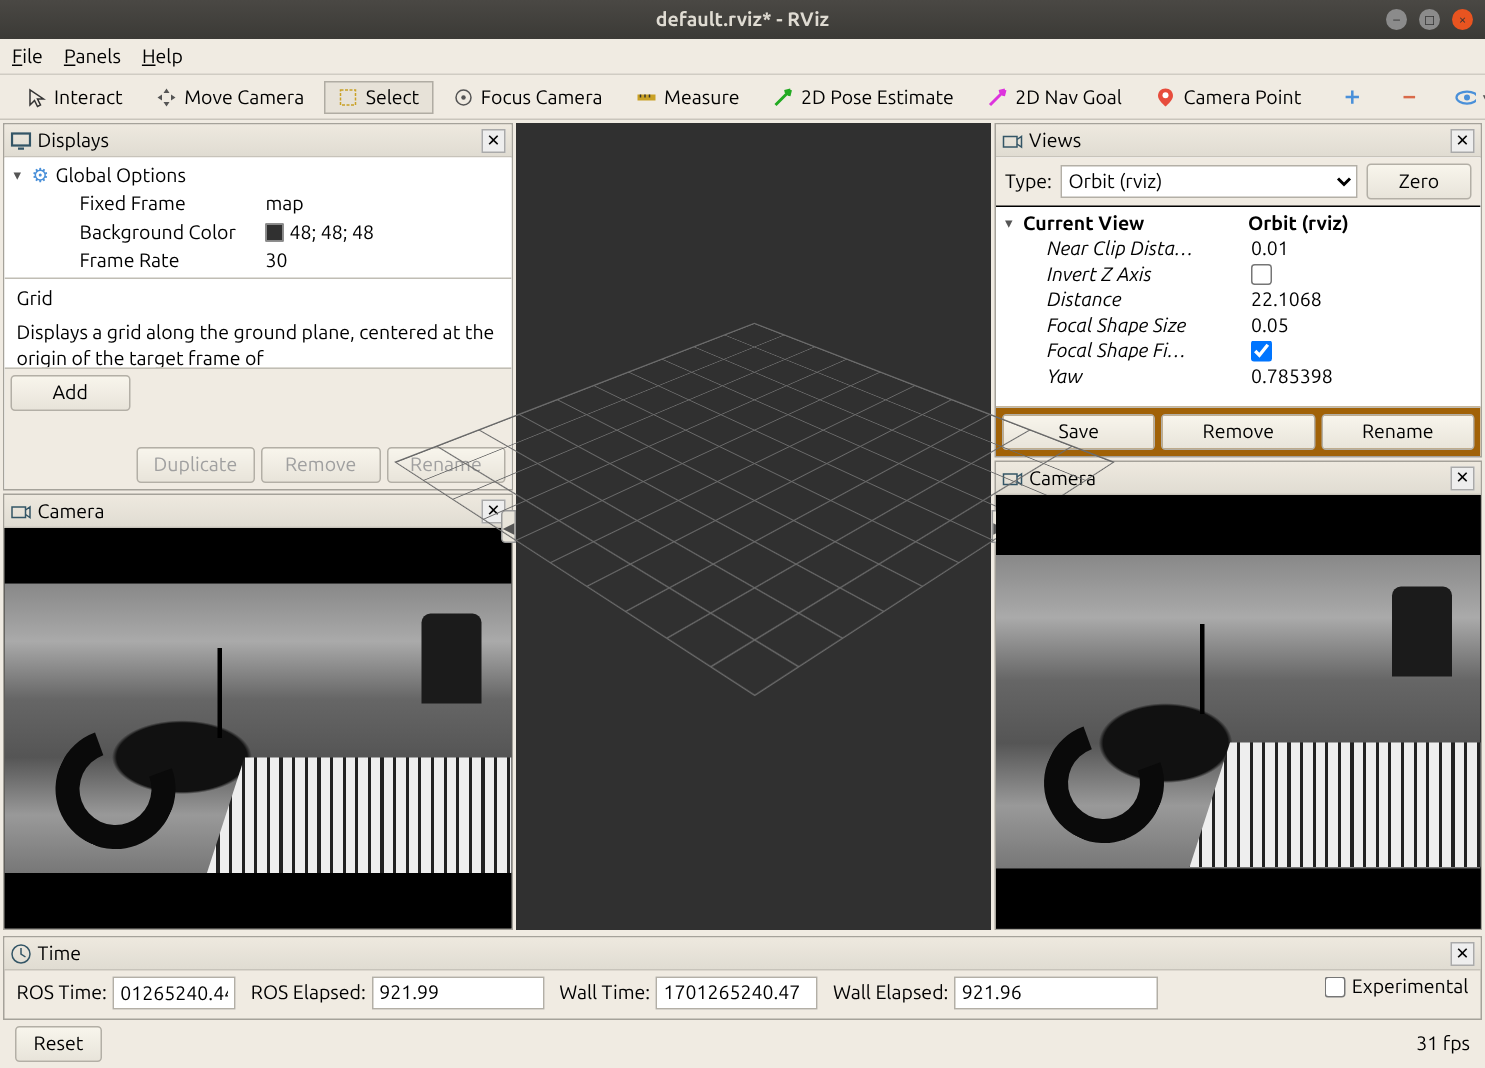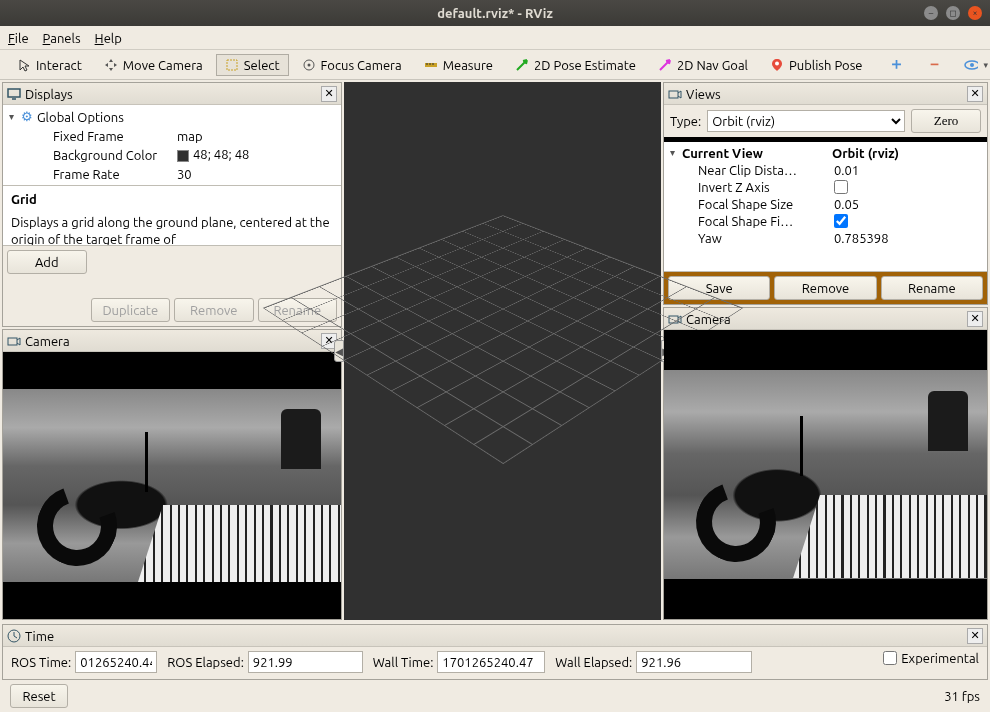--- a/index.html
+++ b/index.html
@@ -44,21 +44,21 @@
 
 .displays { flex: 0 0 245px; }
 .tree { background:#fff; font-size:13px; padding:2px 0; overflow:hidden; height:110px; }
 .tree-row { display:flex; align-items:center; height:19px; padding-left:6px; white-space:nowrap; }
 .tree-row .exp { width:12px; color:#555; font-size:10px; }
 .tree-row .ico { width:16px; }
 .tree-row .name { width:140px; }
 .tree-row.lvl1 { padding-left:22px; }
 .tree-row.lvl1 .name { width:124px; }
 .desc-box { border-top:1px solid #c0bdb4; background:#fff; padding:6px 8px; height:78px; overflow:hidden; }
-.desc-box .dtitle { font-weight:bold; margin-bottom:8px; }
+.desc-box .dtitle { font-weight:normal; margin-bottom:8px; }
 .desc-box .dtext { line-height:1.3; }
 .disp-buttons { display:flex; gap:4px; padding:4px; border-top:1px solid #c0bdb4; background:#f0ebe2; }
 .btn { flex:1; height:24px; border:1px solid #b3afa6; background:linear-gradient(#f8f5ec,#e8e4da); border-radius:3px; cursor:pointer; display:flex; align-items:center; justify-content:center; }
 .btn.disabled { color:#a0a0a0;margin-top:48px; }
 .bg-swatch { display:inline-block; width:12px; height:12px; background:#303030; border:1px solid #888; vertical-align:middle; margin-right:4px; }
 
 
 .camera-panel { flex:1; min-height:0; }
 .camera-view { flex:1; background:#000; position:relative; overflow:hidden; display:flex; flex-direction:column; }
 .cam-black { flex:1; background:#000; }
@@ -80,31 +80,31 @@
 .grid3d-inner { width:100%; height:100%;
   background-image:
     linear-gradient(#6a6a6a 1px, transparent 1px),
     linear-gradient(90deg,#6a6a6a 1px, transparent 1px);
   background-size: 34px 34px;
   border:1px solid #6a6a6a;
 }
 
 
 .views-panel { flex:0 0 223px; }
-.views-typebar { display:flex; align-items:center; gap:6px; padding:4px 6px; border-bottom:5px solid #000000; background:#f0ebe2; }
+.views-typebar { display:flex; align-items:center; gap:6px; padding:4px 6px; border-bottom:1px solid #000000; background:#f0ebe2; }
 .views-typebar select { flex:1; height:22px; border:1px solid #b3afa6; background:#fff; }
-.views-typebar .btn { flex:0 0 70px;font-family:Liberation Serif, serif; }
+.views-typebar .btn { flex:0 0 70px; }
 .views-tree { background:#fff; flex:1; overflow:hidden; font-size:13px; padding:2px 0; }
 .vt-row { display:flex; height:17px; padding-left:6px; align-items:center; white-space:nowrap; }
 .vt-row.header .c1 { font-weight:bold; }
 .vt-row.header .c2 { font-weight:bold; }
 .vt-row .exp { width:12px; font-size:10px; color:#555; }
 .vt-row .c1 { width:150px; }
 .vt-row.lvl1 { padding-left:22px; }
-.vt-row.lvl1 .c1 { width:136px; }
+.vt-row.lvl1 .c1 { width:136px;font-style:italic; }
 .views-buttons { display:flex; gap:4px; padding:4px; border-top:1px solid #c0bdb4; background:#a16207; }
 
 
 .time-panel { height:56px; margin:2px; }
 .time-body { display:flex; align-items:flex-start; padding:4px 8px; gap:10px; flex-wrap:nowrap; }
 .time-field { display:flex; align-items:center; gap:4px; }
 .time-field input { height:22px; border:1px solid #b3afa6; padding:0 4px; background:#fff; }
 .chk { display:flex; align-items:center; gap:4px; margin-left:auto; }
 
 
@@ -194,21 +194,21 @@
       </span>
     <span>2D Nav Goal</span>
   </div>
   <div class="tool">
     <span class="tool-icon">
         <svg width="14" height="14">
           <path d="M7 1 C4 1 2 3 2 6 C2 9 7 13 7 13 C7 13 12 9 12 6 C12 3 10 1 7 1 Z" fill="#e74c3c"></path>
           <circle cx="7" cy="5.5" r="2" fill="#fff"></circle>
         </svg>
       </span>
-    <span>Publish Pose</span>
+    <span>Camera Point</span>
   </div>
   <div class="tool-sep"></div>
   <div class="tool">
       <span class="icon-plus">＋</span>
     </div>
   <div class="tool">
       <span class="icon-minus">－</span>
     </div>
   <div class="tool">
     <span class="tool-icon">
@@ -346,20 +346,25 @@
               <span class="c1">Near Clip Dista…</span>
               <span>0.01</span>
             </div>
           <div class="vt-row lvl1">
               <span class="exp"></span>
               <span class="c1">Invert Z Axis</span>
               <input type="checkbox" style="">
             </div>
           <div class="vt-row lvl1">
               <span class="exp"></span>
+              <span class="c1">Distance</span>
+              <span>22.1068</span>
+            </div>
+          <div class="vt-row lvl1">
+              <span class="exp"></span>
               <span class="c1">Focal Shape Size</span>
               <span>0.05</span>
             </div>
           <div class="vt-row lvl1">
               <span class="exp"></span>
               <span class="c1">Focal Shape Fi…</span>
               <input type="checkbox" checked="" style="">
             </div>
           <div class="vt-row lvl1">
               <span class="exp"></span>
@@ -421,21 +426,21 @@
     <div class="time-field">
         <span>ROS Elapsed:</span>
         <input style="width: 115px;" value="921.99">
       </div>
     <div class="time-field">
         <span>Wall Time:</span>
         <input style="width: 108px;" value="1701265240.47">
       </div>
     <div class="time-field">
         <span>Wall Elapsed:</span>
-        <input style="width: 116px;" value="921.96">
+        <input style="width: 136px;" value="921.96">
       </div>
     <label class="chk">
         <input type="checkbox" style="">
         <span>Experimental</span>
       </label>
   </div>
 </div>
 
 <div class="footer">
   <div class="btn" style="flex:0 0 58px;">Reset</div>

